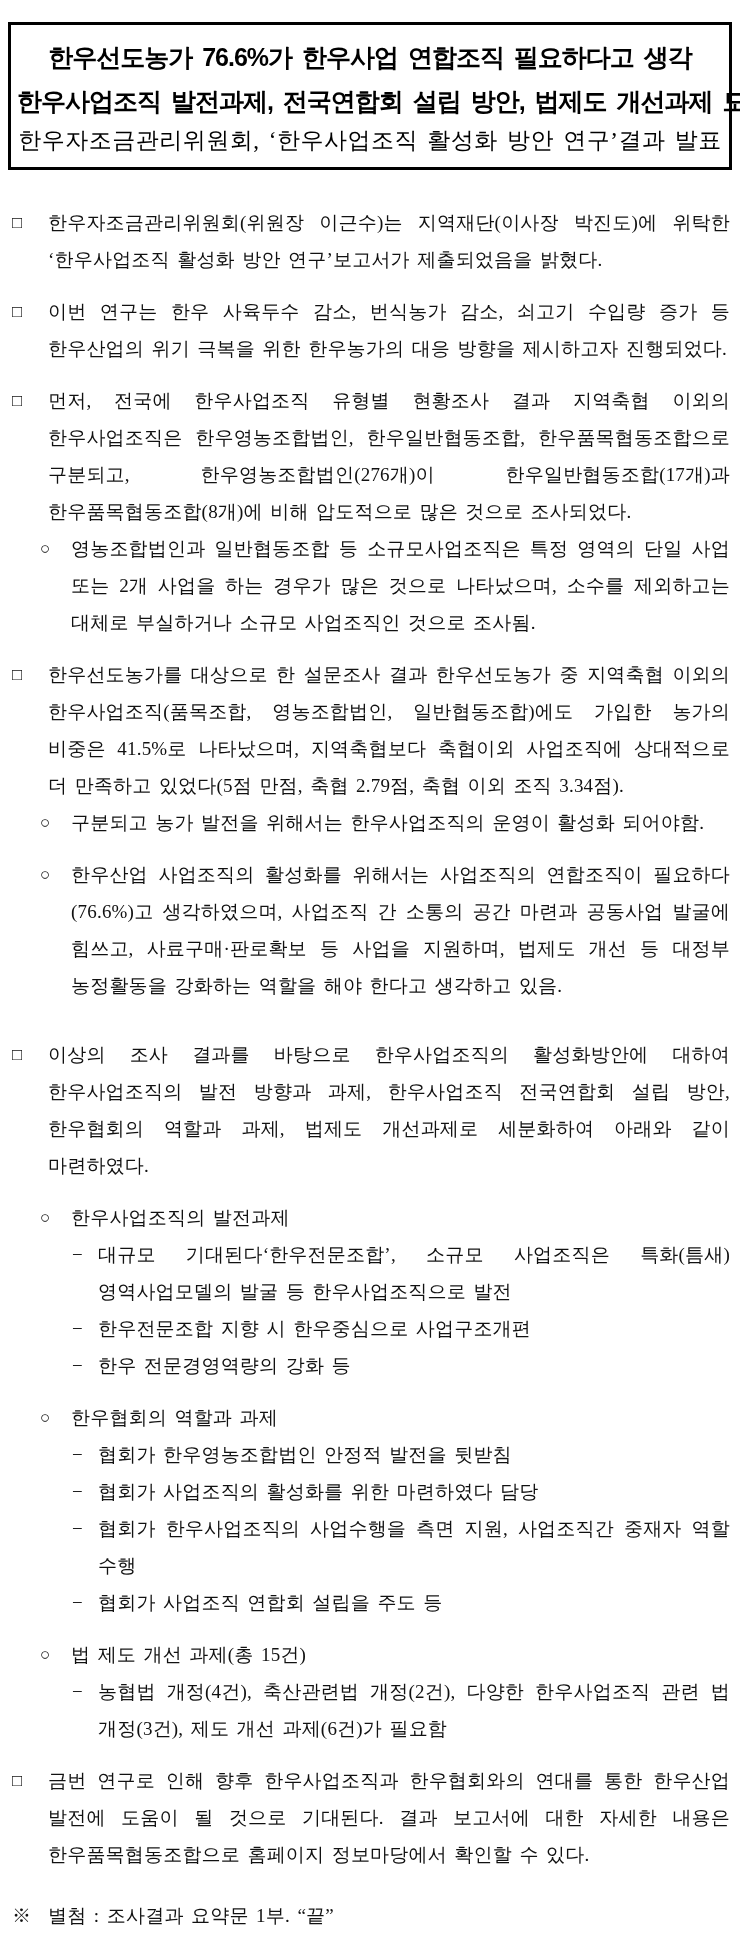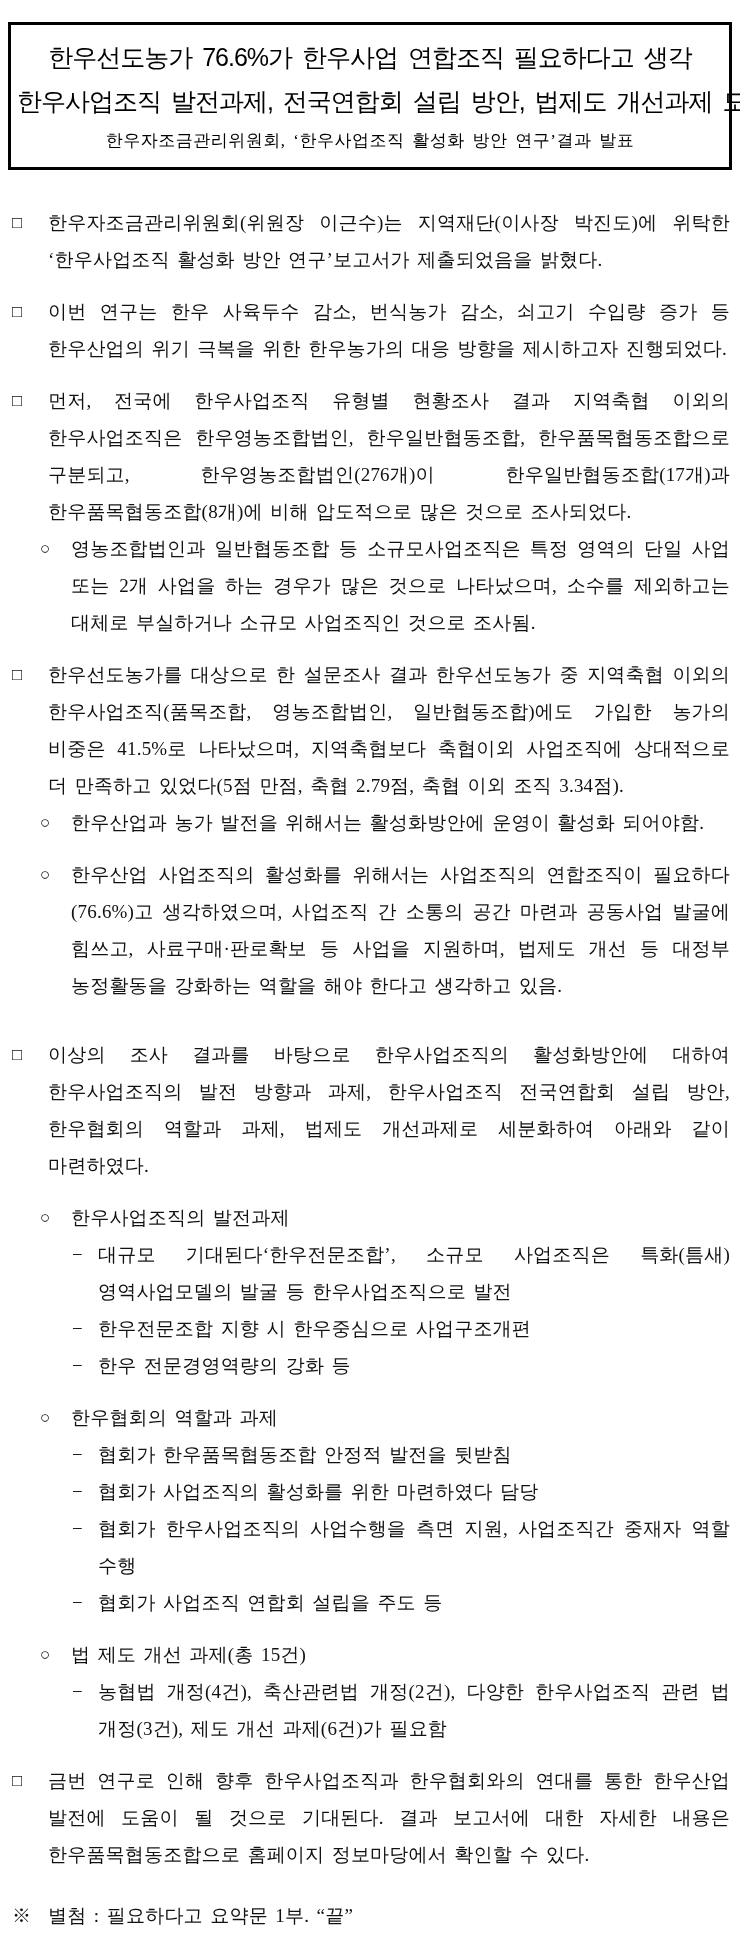--- a/index.html
+++ b/index.html
@@ -12,30 +12,30 @@
   .page { width:740px; min-height:1954px; padding:22px 8px 60px 8px; background:#ffffff; }
 
   
   .header-box {
     border:3px solid #000;
     padding:10px 6px 8px 6px;
     text-align:center;
   }
   .title-line {
     font-family:"Liberation Sans","DejaVu Sans",sans-serif;
-    font-weight:normal;
+    font-weight:bold;
     font-size:25px;
     line-height:44px;
     letter-spacing:-1px;
     word-spacing:4px;
     color:#000;
     white-space:nowrap;
   }
   .subtitle-line {
-    font-size:17px;
+    font-size:23px;
     line-height:36px;
     letter-spacing:0.5px;
     word-spacing:3px;
     color:#000;
     white-space:nowrap;
   }
 
   
   .content { margin-top:34px; padding:0 2px; }
   .row {
@@ -95,21 +95,21 @@
       <div class="text">영농조합법인과 일반협동조합 등 소규모사업조직은 특정 영역의 단일 사업 또는 2개 사업을 하는 경우가 많은 것으로 나타났으며, 소수를 제외하고는 대체로 부실하거나 소규모 사업조직인 것으로 조사됨.</div>
     </div>
 
     <div class="row p0 gap">
       <span class="bullet">□</span>
       <div class="text">한우선도농가를 대상으로 한 설문조사 결과 한우선도농가 중 지역축협 이외의 한우사업조직(품목조합, 영농조합법인, 일반협동조합)에도 가입한 농가의 비중은 41.5%로 나타났으며, 지역축협보다 축협이외 사업조직에 상대적으로 더 만족하고 있었다(5점 만점, 축협 2.79점, 축협 이외 조직 3.34점).</div>
     </div>
 
     <div class="row p1">
       <span class="bullet">○</span>
-      <div class="text">한우산업과 농가 발전을 위해서는 활성화방안에 운영이 활성화 되어야함.</div>
+      <div class="text">구분되고 농가 발전을 위해서는 한우사업조직의 운영이 활성화 되어야함.</div>
     </div>
 
     <div class="row p1 gap">
       <span class="bullet">○</span>
       <div class="text">한우산업 사업조직의 활성화를 위해서는 사업조직의 연합조직이 필요하다(76.6%)고 생각하였으며, 사업조직 간 소통의 공간 마련과 공동사업 발굴에 힘쓰고, 사료구매·판로확보 등 사업을 지원하며, 법제도 개선 등 대정부 농정활동을 강화하는 역할을 해야 한다고 생각하고 있음.</div>
     </div>
 
     <div class="row p0 gap-lg">
       <span class="bullet">□</span>
       <div class="text">이상의 조사 결과를 바탕으로 한우사업조직의 활성화방안에 대하여 한우사업조직의 발전 방향과 과제, 한우사업조직 전국연합회 설립 방안, 한우협회의 역할과 과제, 법제도 개선과제로 세분화하여 아래와 같이 마련하였다.</div>
@@ -135,21 +135,21 @@
       <div class="text">한우 전문경영역량의 강화 등</div>
     </div>
 
     <div class="row p1 gap">
       <span class="bullet">○</span>
       <div class="text">한우협회의 역할과 과제</div>
     </div>
 
     <div class="row p2">
       <span class="bullet">−</span>
-      <div class="text">협회가 한우품목협동조합 안정적 발전을 뒷받침</div>
+      <div class="text">협회가 한우영농조합법인 안정적 발전을 뒷받침</div>
     </div>
 
     <div class="row p2">
       <span class="bullet">−</span>
       <div class="text">협회가 사업조직의 활성화를 위한 마련하였다 담당</div>
     </div>
 
     <div class="row p2">
       <span class="bullet">−</span>
       <div class="text">협회가 한우사업조직의 사업수행을 측면 지원, 사업조직간 중재자 역할 수행</div>
@@ -170,17 +170,17 @@
       <div class="text">농협법 개정(4건), 축산관련법 개정(2건), 다양한 한우사업조직 관련 법 개정(3건), 제도 개선 과제(6건)가 필요함</div>
     </div>
 
     <div class="row p0 gap">
       <span class="bullet">□</span>
       <div class="text">금번 연구로 인해 향후 한우사업조직과 한우협회와의 연대를 통한 한우산업 발전에 도움이 될 것으로 기대된다. 결과 보고서에 대한 자세한 내용은 한우품목협동조합으로 홈페이지 정보마당에서 확인할 수 있다.</div>
     </div>
 
     <div class="row footer-row">
       <span class="bullet">※</span>
-      <div class="text">별첨 : 필요하다고 요약문 1부. “끝”</div>
+      <div class="text">별첨 : 조사결과 요약문 1부. “끝”</div>
     </div>
 
   </div>
 </div>
 
 </body></html>

